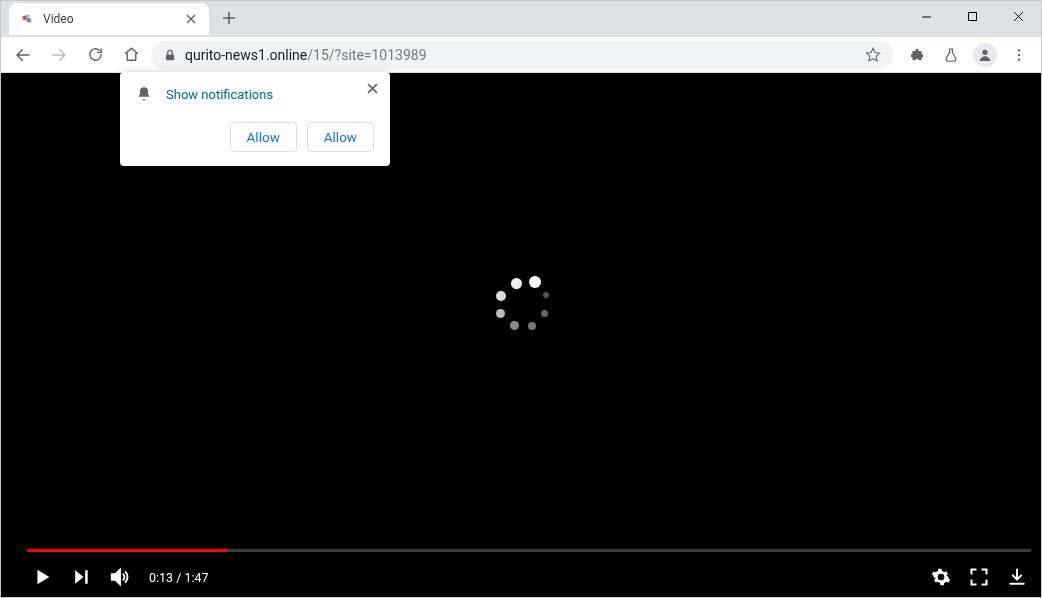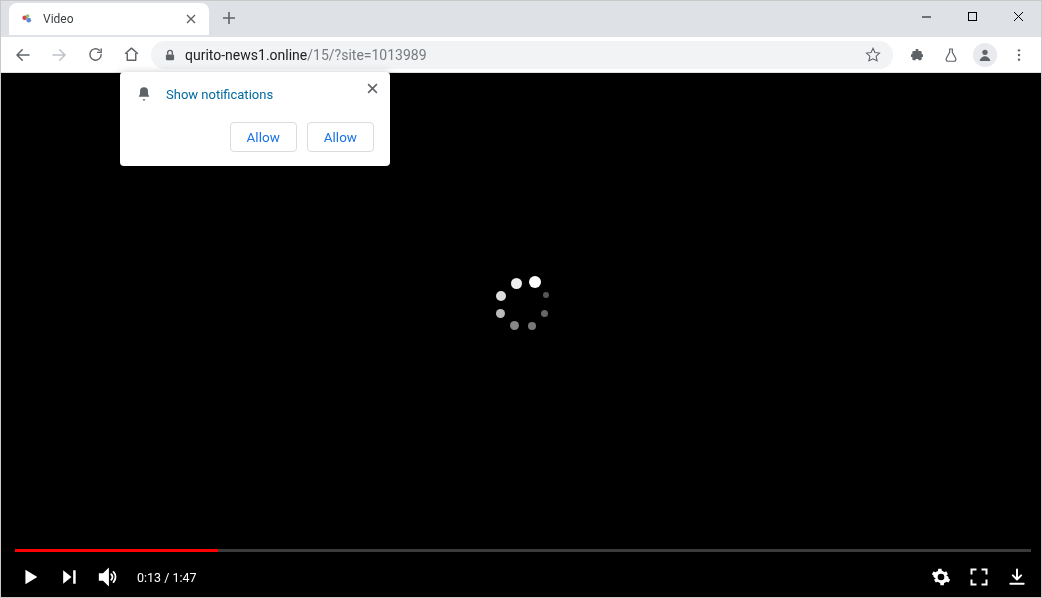--- a/index.html
+++ b/index.html
@@ -31,21 +31,21 @@
 .avatar-circle { width: 24px; height: 24px; border-radius: 50%; background: #e8eaed; display: flex; align-items: center; justify-content: center; color: #5f6368; }
 
 
 .content { flex: 1; background: #000; position: relative; }
 
 @keyframes spin { to { transform: rotate(360deg); } }
 .spinner { position: absolute; left: 50%; top: 44%; width: 56px; height: 56px; margin: -28px 0 0 -28px; animation: spin 1.3s linear infinite; }
 .spinner .d { position: absolute; border-radius: 50%; }
 
 
-.vid-bar { position: absolute; left: 4px; right: 0; bottom: 0; height: 48px; text-decoration: underline; }
+.vid-bar { position: absolute; left: 16px; right: 0; bottom: 0; height: 48px; text-decoration: underline; }
 .progress-track { position: absolute; left: 10px; right: 10px; top: 0; height: 3px; background: #3a3a3a; cursor: pointer; }
 .progress-played { height: 100%; background: #ff0000; width: 20%; }
 .vid-ctrls { position: absolute; left: 0; right: 0; bottom: 0; height: 40px; display: flex; align-items: center; padding: 0 14px; gap: 18px; }
 .vid-ctrls .spacer { flex: 1; }
 .v-btn { color: #fff; cursor: pointer; display: flex; align-items: center; justify-content: center; }
 .time-display { color: #fff; font-size: 12.5px; }
 
 
 .perm-prompt { position: absolute; left: 120px; top: 72px; width: 270px; background: #fff; border-radius: 4px; box-shadow: 0 2px 10px rgba(0,0,0,.3); padding: 14px 16px 14px 16px; z-index: 20; }
 .perm-close { position: absolute; right: 8px; top: 6px; width: 20px; height: 20px; display: flex; align-items: center; justify-content: center; color: #5f6368; cursor: pointer; }

